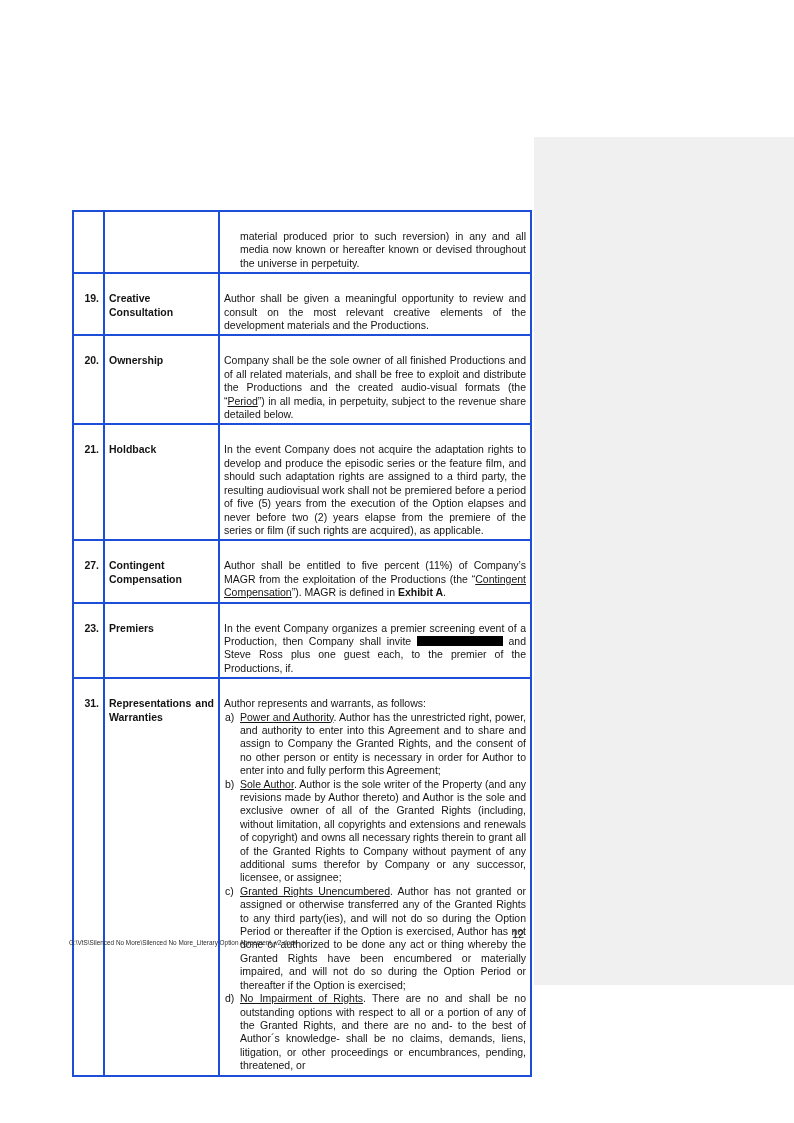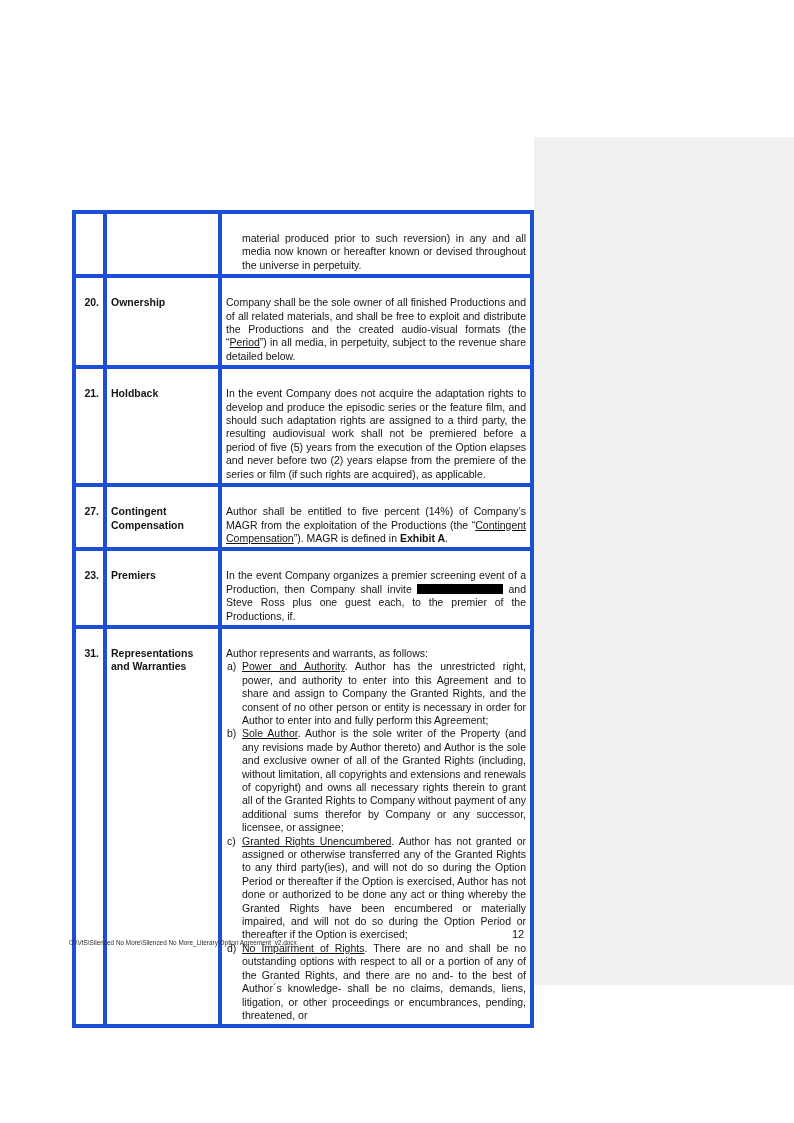--- a/index.html
+++ b/index.html
@@ -20,21 +20,21 @@
   table.doc-table {
     position: absolute;
     left: 72px; top: 210px;
     width: 458px;
     border-collapse: collapse;
     table-layout: fixed;
     font-size: 10.5px;
     line-height: 13.4px;
   }
   table.doc-table td {
-    border: 4px solid #1d4ed8;
+    border: 2px solid #1d4ed8;
     vertical-align: top;
     padding: 18px 4px 2px 4px;
   }
   td.num-cell {
     text-align: right;
     font-weight: bold;
     padding-right: 3px;
   }
   td.head-cell {
     font-weight: bold;
@@ -85,38 +85,45 @@
     </colgroup>
   <tbody>
       <tr>
         <td class="num-cell"></td>
         <td class="head-cell"></td>
         <td class="body-cell">
           <div class="par indent"><span>material produced prior to such reversion) in any and all media now known or hereafter known or devised throughout the universe in perpetuity.</span></div>
         </td>
       </tr>
       <tr>
+        <td class="num-cell">19.</td>
+        <td class="head-cell">Creative Consultation</td>
+        <td class="body-cell">
+          <div class="par"><span>Author shall be given a meaningful opportunity to review and consult on the most relevant creative elements of the development materials and the Productions.</span></div>
+        </td>
+      </tr>
+      <tr>
         <td class="num-cell">20.</td>
         <td class="head-cell">Ownership</td>
         <td class="body-cell">
           <div class="par"><span>Company shall be the sole owner of all finished Productions and of all related materials, and shall be free to exploit and distribute the Productions and the created audio-visual formats (the “</span><span class="u">Period</span><span>”) in all media, in perpetuity, subject to the revenue share detailed below.</span></div>
         </td>
       </tr>
       <tr>
         <td class="num-cell">21.</td>
         <td class="head-cell">Holdback</td>
         <td class="body-cell">
           <div class="par"><span>In the event Company does not acquire the adaptation rights to develop and produce the episodic series or the feature film, and should such adaptation rights are assigned to a third party, the resulting audiovisual work shall not be premiered before a period of five (5) years from the execution of the Option elapses and never before two (2) years elapse from the premiere of the series or film (if such rights are acquired), as applicable.</span></div>
         </td>
       </tr>
       <tr>
         <td class="num-cell">27.</td>
         <td class="head-cell">Contingent Compensation</td>
         <td class="body-cell">
-          <div class="par"><span>Author shall be entitled to five percent (14%) of Company’s MAGR from the exploitation of the Productions (the “</span><span class="u">Contingent Compensation</span><span>”). MAGR is defined in </span><span class="b">Exhibit A</span><span>.</span></div>
+          <div class="par"><span>Author shall be entitled to five percent (11%) of Company’s MAGR from the exploitation of the Productions (the “</span><span class="u">Contingent Compensation</span><span>”). MAGR is defined in </span><span class="b">Exhibit A</span><span>.</span></div>
         </td>
       </tr>
       <tr>
         <td class="num-cell">23.</td>
         <td class="head-cell">Premiers</td>
         <td class="body-cell">
           <div class="par"><span>In the event Company organizes a premier screening event of a Production, then Company shall invite </span><span class="redact"></span><span> and Steve Ross plus one guest each, to the premier of the Productions, if.</span></div>
         </td>
       </tr>
       <tr>

